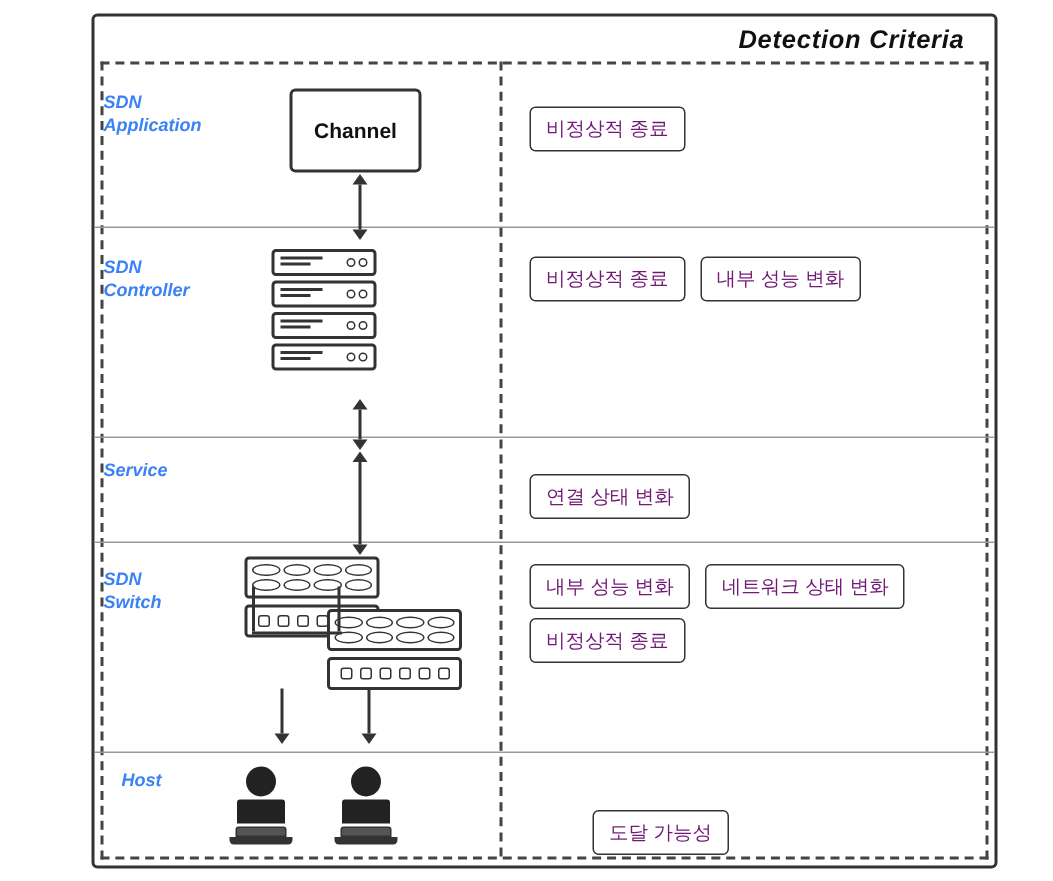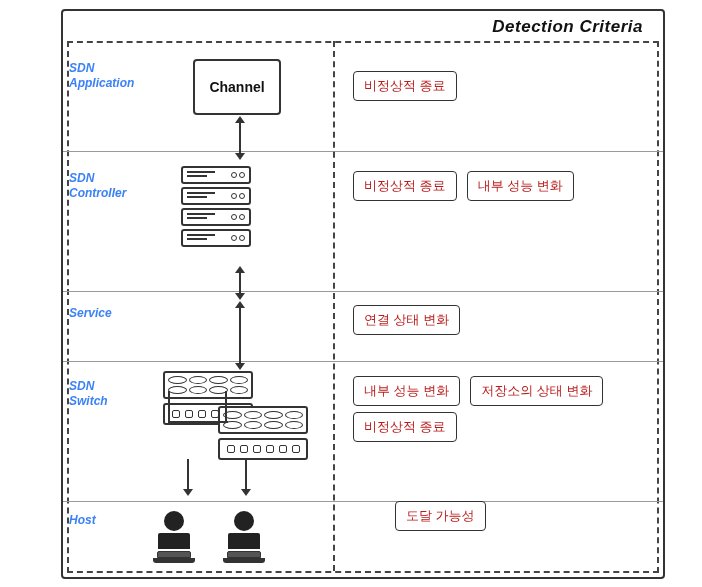--- a/index.html
+++ b/index.html
@@ -142,21 +142,21 @@
       margin-bottom: 2px;
       width: 28px;
     }
 
     
     .criteria-box {
       border: 1.5px solid #333;
       border-radius: 4px;
       padding: 5px 10px;
       font-size: 13px;
-      color: #b91c1c;
+      color: #701a75;
       background: #fff;
       white-space: nowrap;
     }
     .criteria-row {
       display: flex;
       gap: 10px;
       align-items: center;
       margin-bottom: 6px;
     }
 
@@ -220,21 +220,21 @@
   <div class="row-sep" style="top:280px;"></div>
   <div class="row-sep" style="top:350px;"></div>
   <div class="row-sep" style="top:490px;"></div>
 
   <div class="divider-v"></div>
 
   <div class="layer-label" style="top:50px; left:6px;">SDN<br>Application</div>
   <div class="layer-label" style="top:160px; left:6px;">SDN<br>Controller</div>
   <div class="layer-label" style="top:295px; left:6px;">Service</div>
   <div class="layer-label" style="top:368px; left:6px;">SDN<br>Switch</div>
-  <div class="layer-label" style="top:502px; left:6px;">Host</div>
+  <div class="layer-label" style="top:502px; left:18px;">Host</div>
 
   <div class="service-box">
     <span>Channel</span>
   </div>
 
   <div class="arrow-down" style="position:absolute; top:105px; left:172px;">
     <div class="arrow-head-up" style="margin-bottom:0;"></div>
     <div class="arrow-line" style="height:30px;"></div>
     <div class="arrow-head-down"></div>
   </div>
@@ -292,21 +292,21 @@
     <div class="arrow-head-down"></div>
   </div>
 
   <div style="position:absolute; top:160px; left:290px;">
     <div class="criteria-row">
       <div class="criteria-box">비정상적 종료</div>
       <div class="criteria-box">내부 성능 변화</div>
     </div>
   </div>
 
-  <div style="position:absolute; top:294px; left:290px; display:flex; align-items:flex-start;">
+  <div style="position:absolute; top:305px; left:290px; display:flex; align-items:flex-start;">
     <div class="criteria-box">연결 상태 변화</div>
   </div>
 
   <div class="arrow-down" style="position:absolute; top:290px; left:172px;">
     <div class="arrow-head-up"></div>
     <div class="arrow-line" style="height:55px;"></div>
     <div class="arrow-head-down"></div>
   </div>
 
   <div style="position:absolute; top:360px; left:100px;">
@@ -360,21 +360,21 @@
     <div class="arrow-head-down"></div>
   </div>
   <div class="arrow-down" style="position:absolute; top:448px; left:178px;">
     <div class="arrow-line" style="height:30px;"></div>
     <div class="arrow-head-down"></div>
   </div>
 
   <div style="position:absolute; top:365px; left:290px;">
     <div class="criteria-row">
       <div class="criteria-box">내부 성능 변화</div>
-      <div class="criteria-box">저장소의 상태 변화</div>
+      <div class="criteria-box">네트워크 상태 변화</div>
     </div>
     <div class="criteria-row">
       <div class="criteria-box">비정상적 종료</div>
     </div>
   </div>
 
   <div style="position:absolute; top:500px; left:90px; display:flex; flex-direction:column; align-items:center;">
     <div style="width:20px;height:20px;border-radius:50%;background:#222;margin-bottom:2px;"></div>
     <div style="width:32px;height:16px;background:#222;border-radius:2px 2px 0 0;"></div>
 
@@ -386,17 +386,17 @@
 
   <div style="position:absolute; top:500px; left:160px; display:flex; flex-direction:column; align-items:center;">
     <div style="width:20px;height:20px;border-radius:50%;background:#222;margin-bottom:2px;"></div>
     <div style="width:32px;height:16px;background:#222;border-radius:2px 2px 0 0;"></div>
     <div style="display:flex;flex-direction:column;align-items:center;margin-top:2px;">
       <div style="width:34px;height:7px;background:#555;border-radius:2px 2px 0 0;border:1.5px solid #333;"></div>
       <div style="width:42px;height:5px;background:#333;border-radius:0 0 3px 3px;"></div>
     </div>
   </div>
 
-  <div style="position:absolute; top:490px; left:290px; display:flex; align-items:flex-start;padding-left:42px;">
+  <div style="position:absolute; top:529px; left:290px; display:flex; align-items:flex-start;padding-left:42px;">
     <div class="criteria-box">도달 가능성</div>
   </div>
 
 </div>
 
 </body></html>

